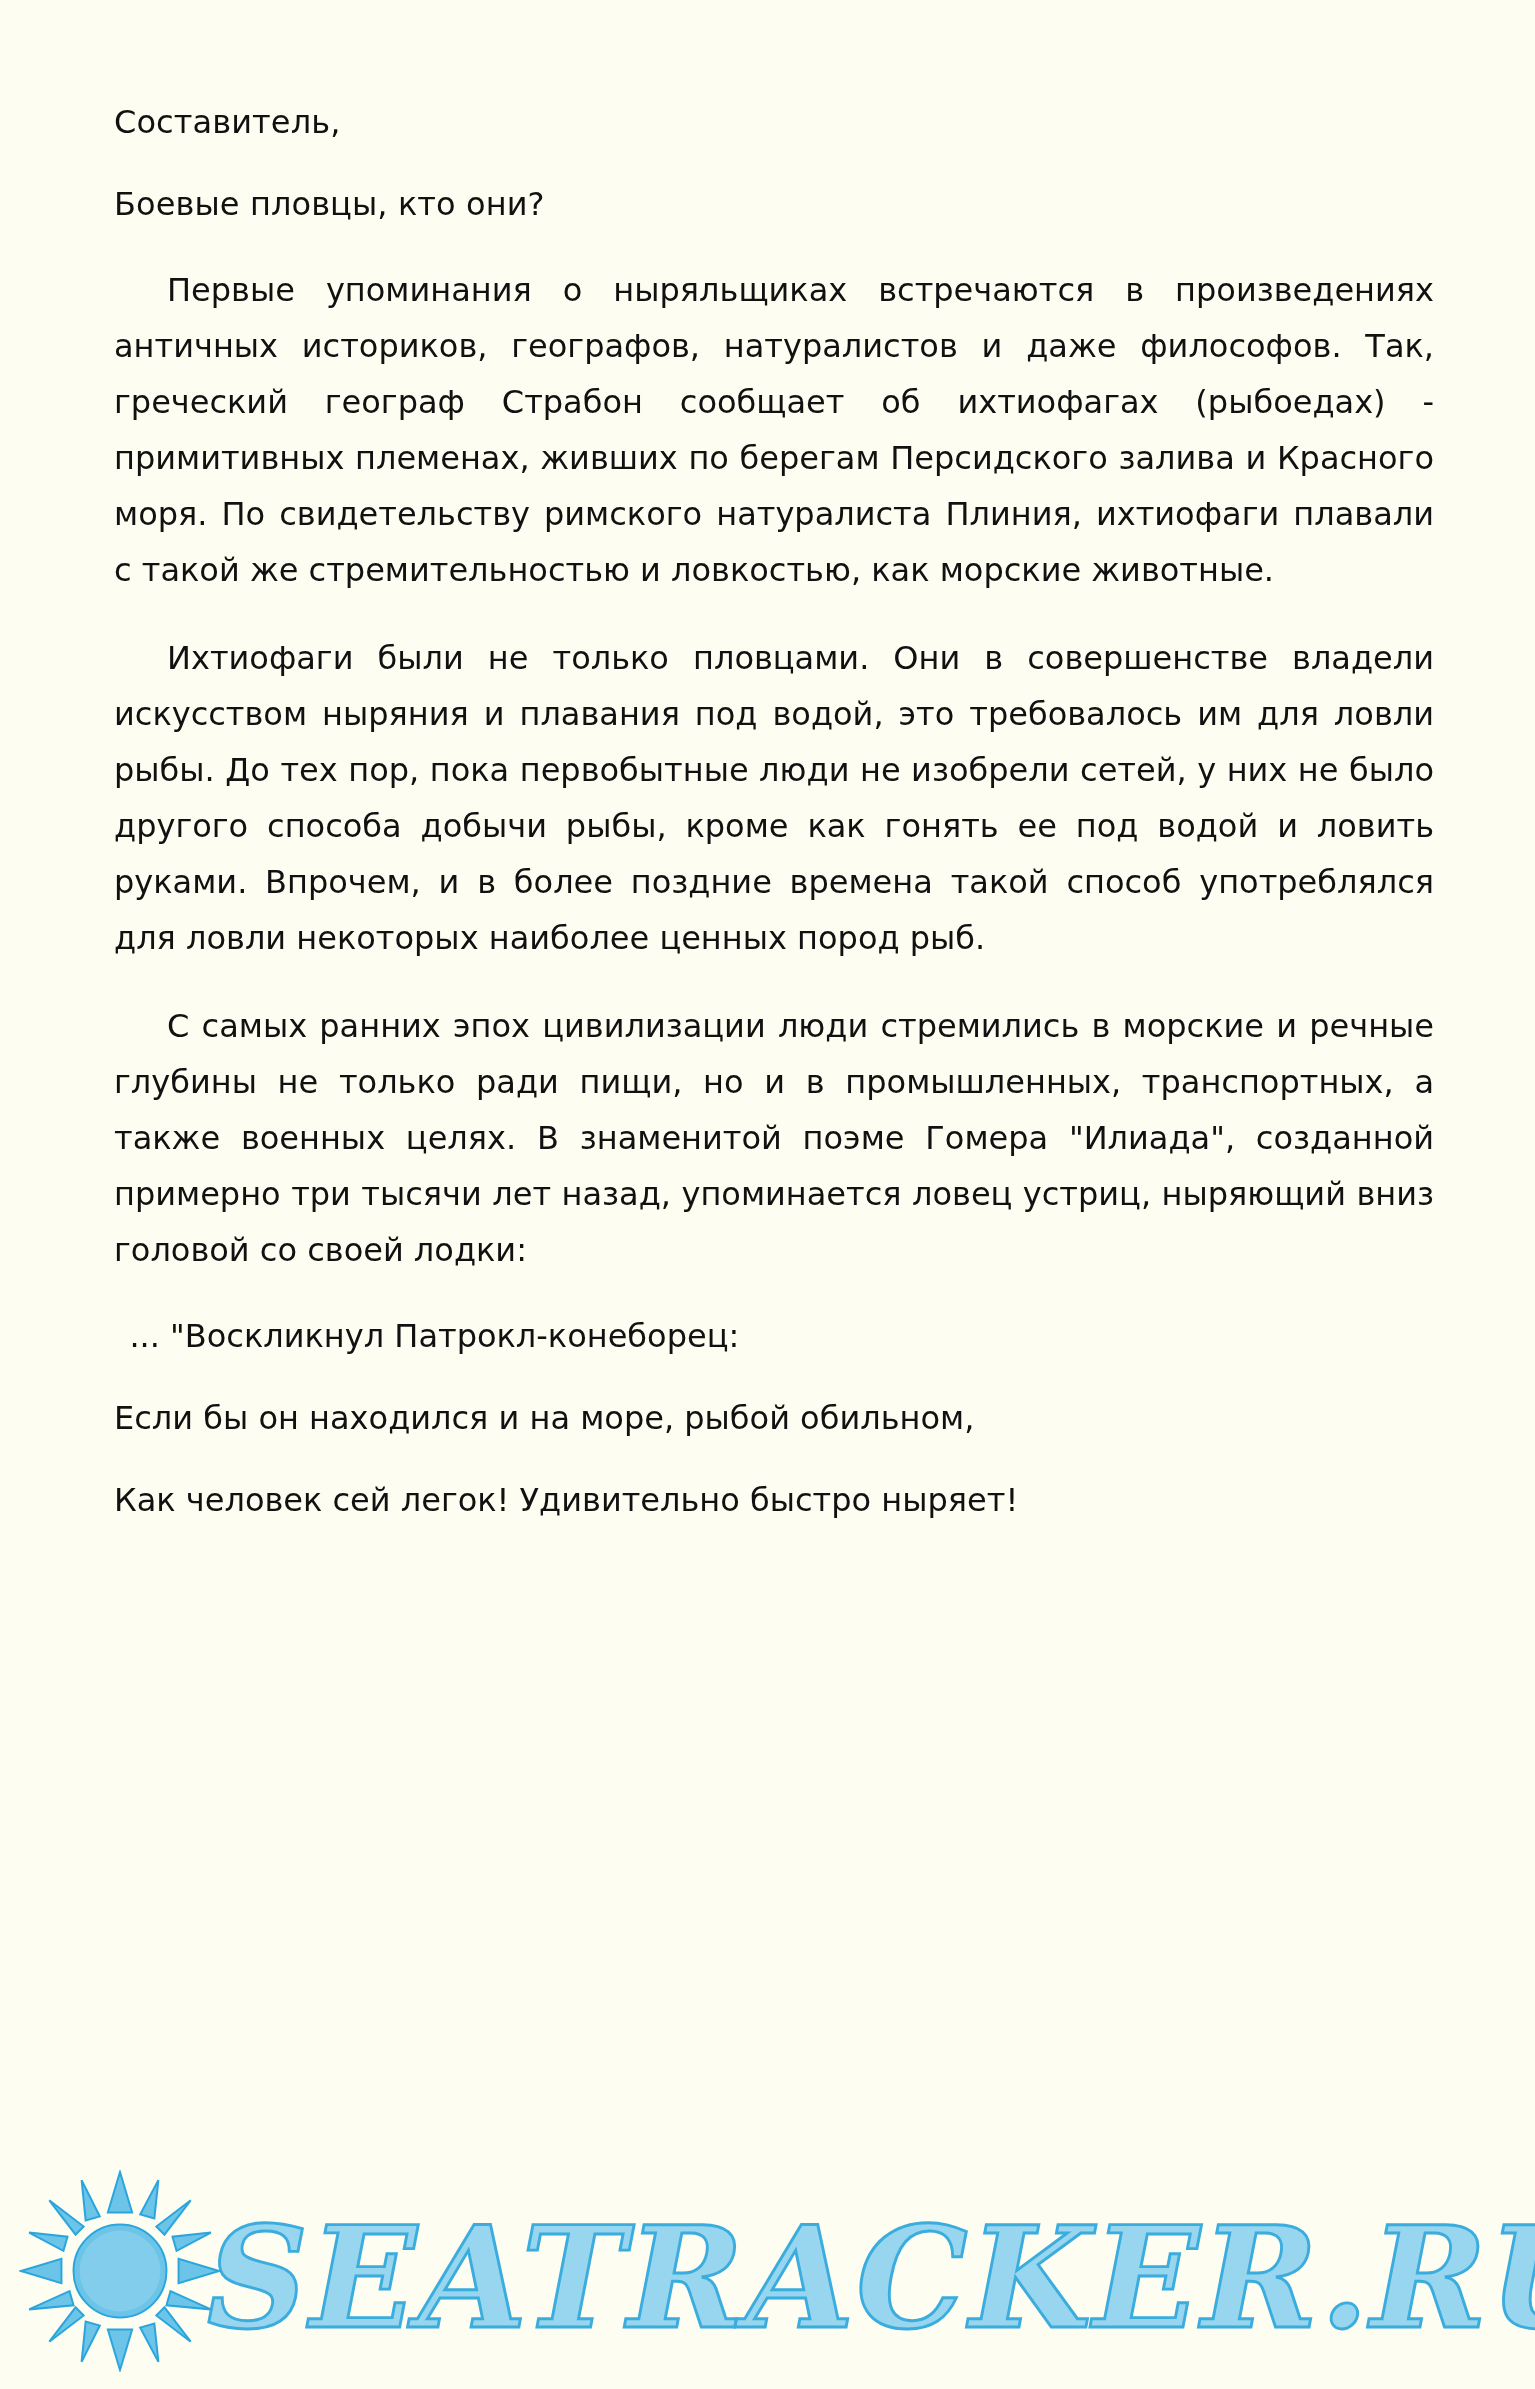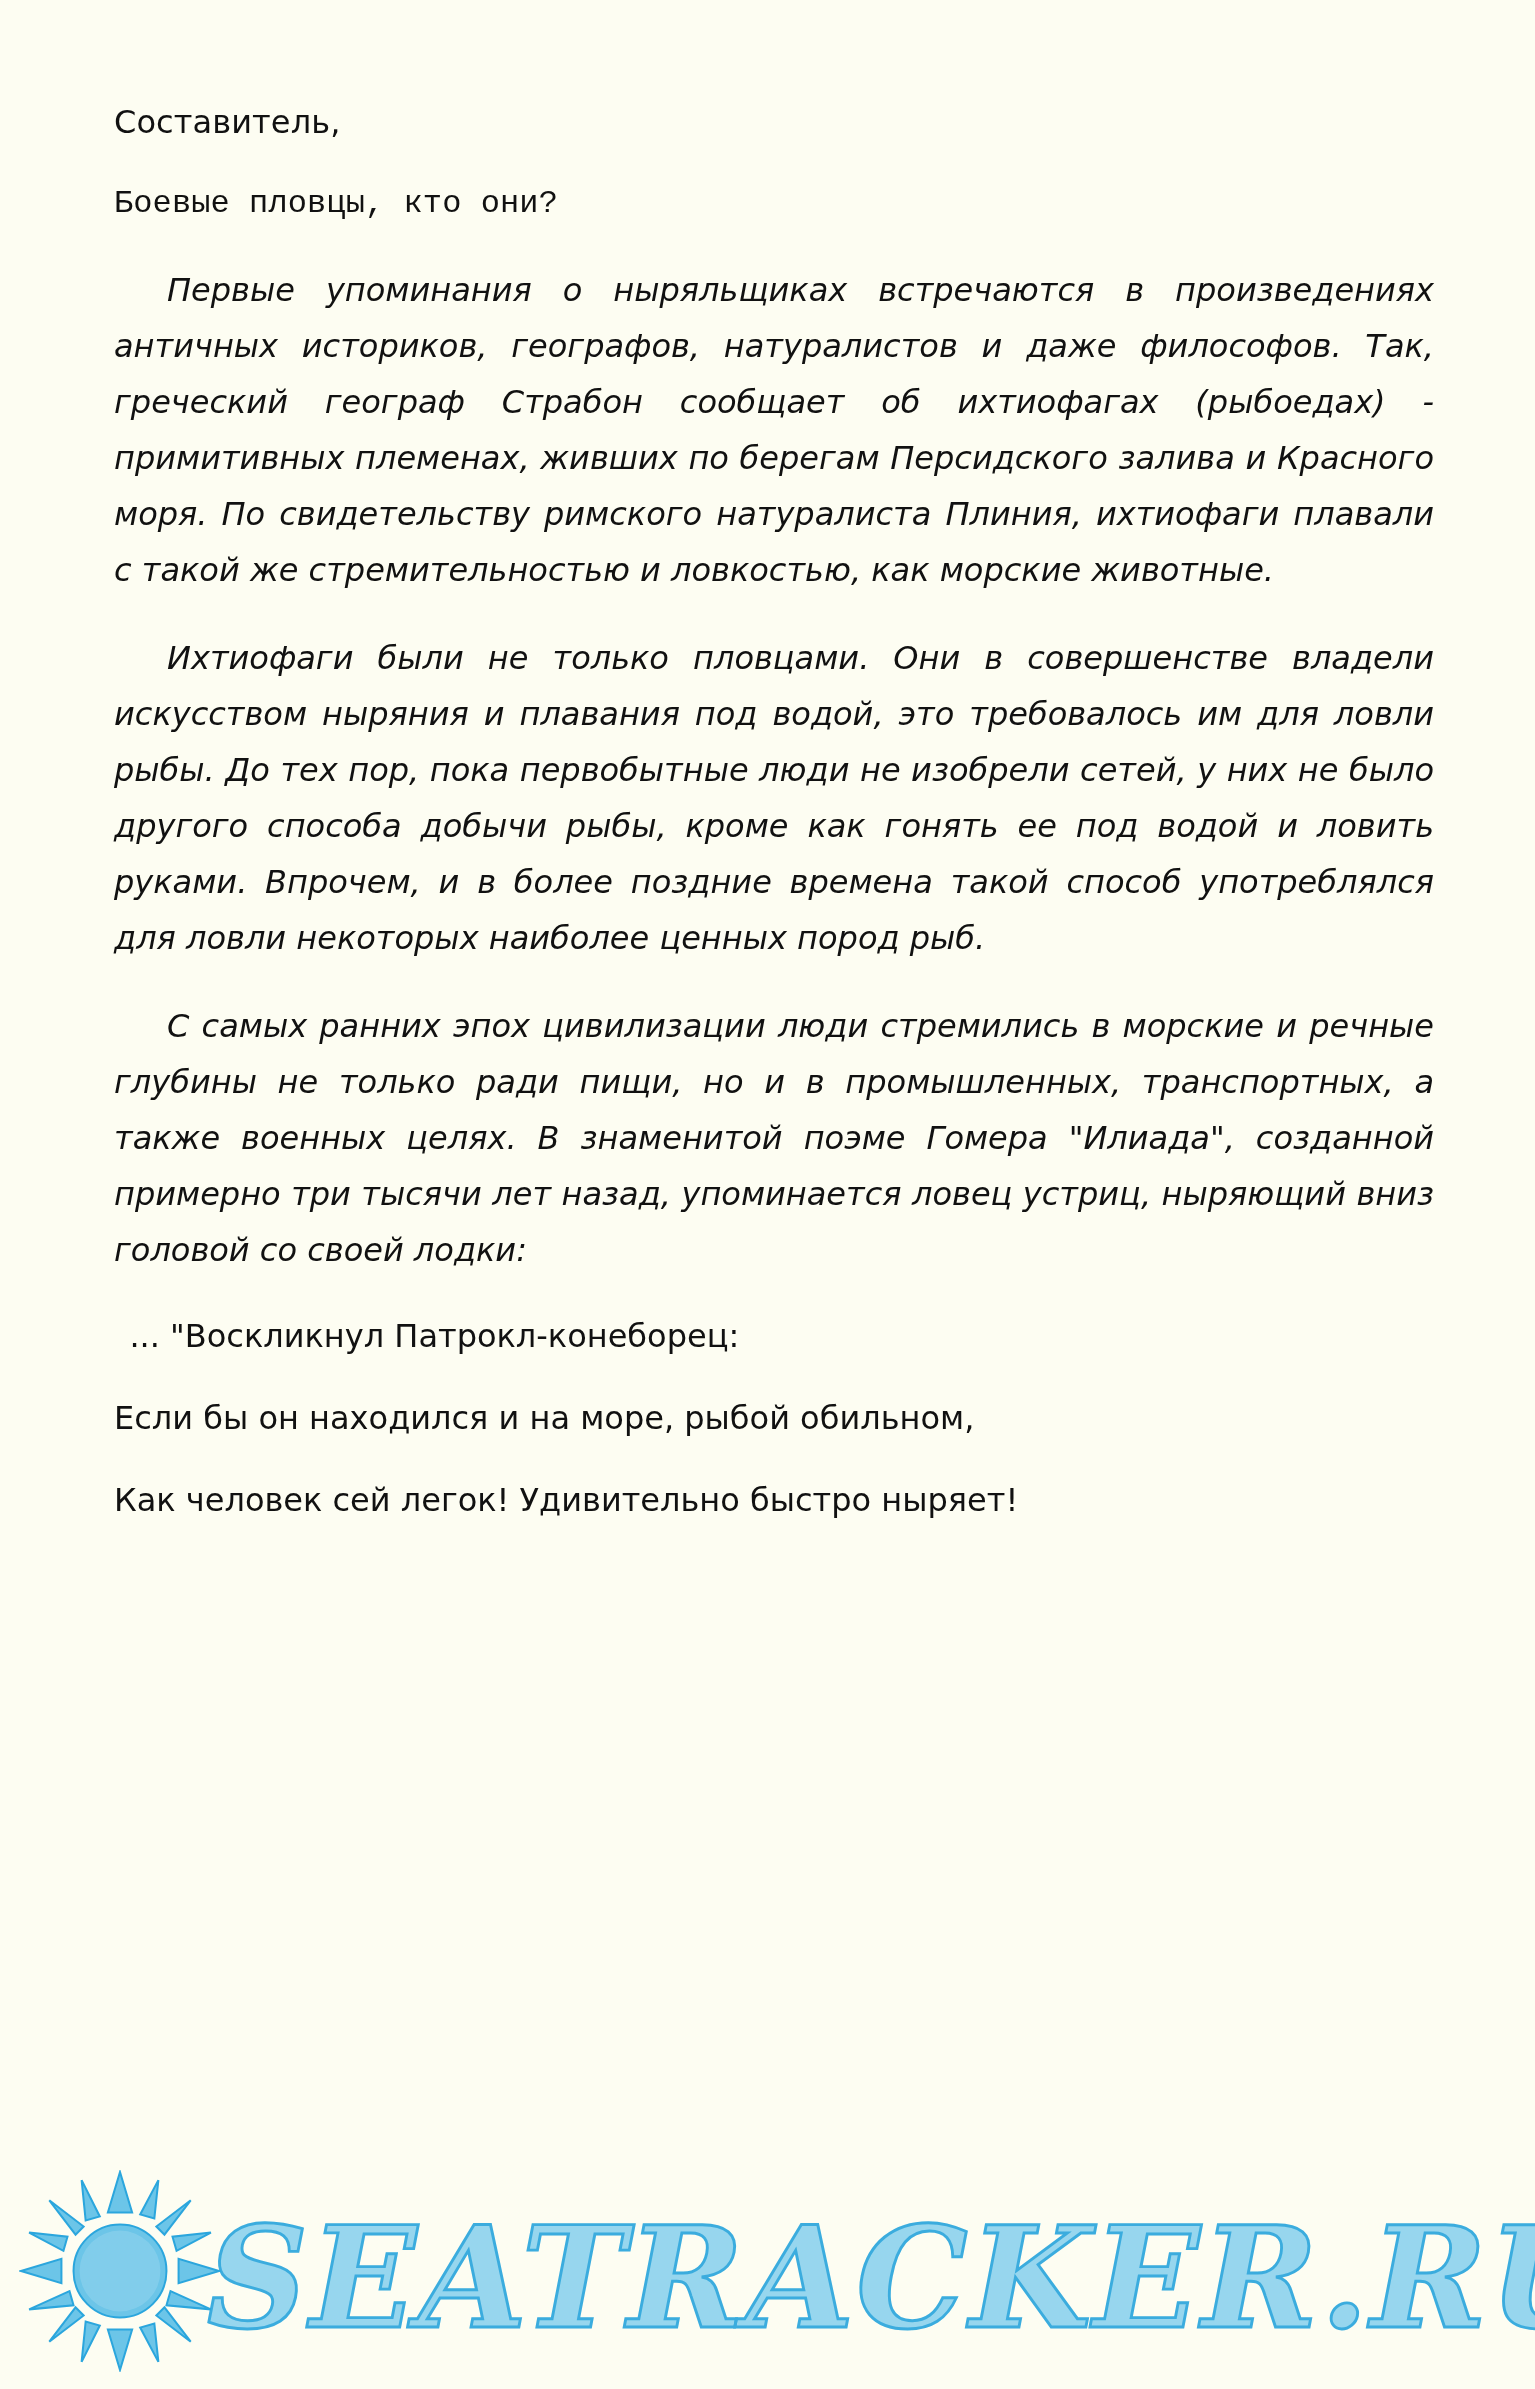--- a/index.html
+++ b/index.html
@@ -29,29 +29,27 @@
   .line {
     font-size: 32px;
     line-height: 52px;
     letter-spacing: 0.1px;
   }
   .block {
     margin-bottom: 30px;
   }
   .block.tight {
     margin-bottom: 17px;
-    font-family: Liberation Mono, monospace;
   }
   .para {
     font-size: 32px;
     line-height: 56px;
     text-align: justify;
     text-justify: inter-word;
     margin-bottom: 32px;
-    font-style: italic;
   }
   .para .indent {
     display: inline-block;
     width: 53px;
   }
   .quote-line {
     font-size: 32px;
     line-height: 52px;
     margin-bottom: 30px;
   }

